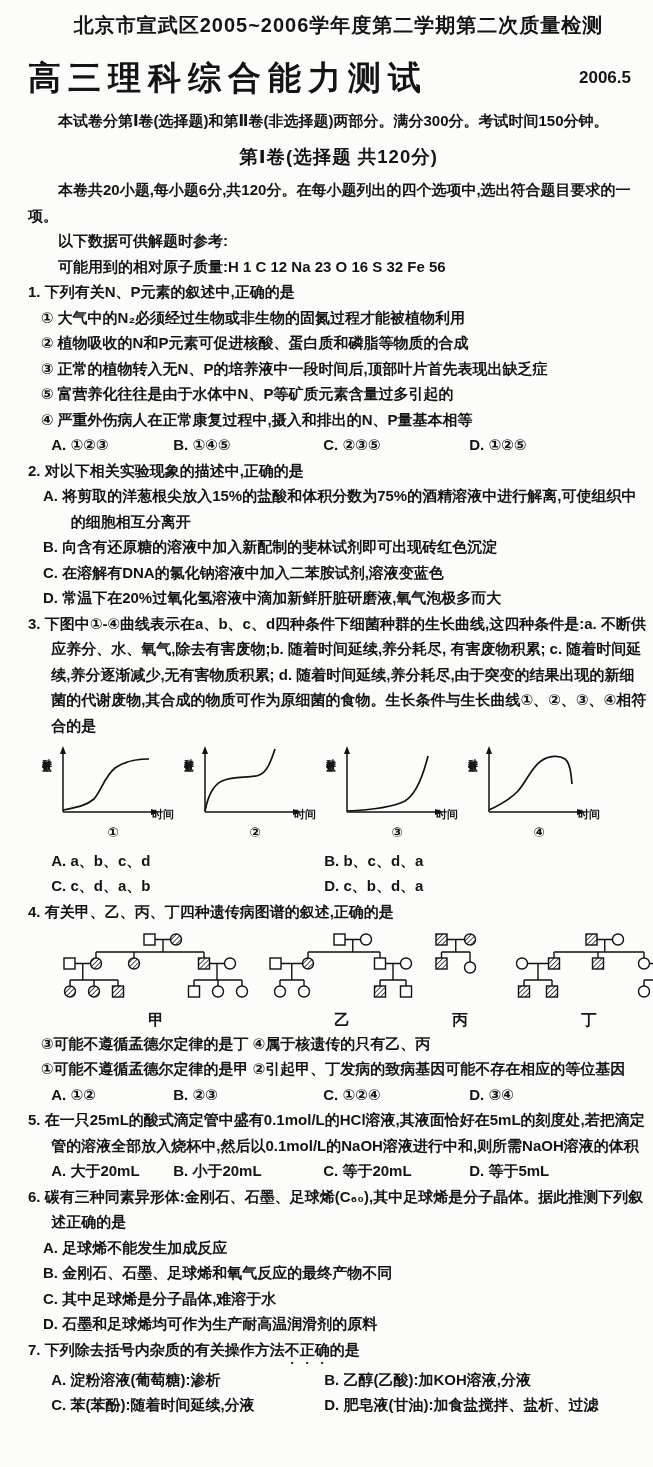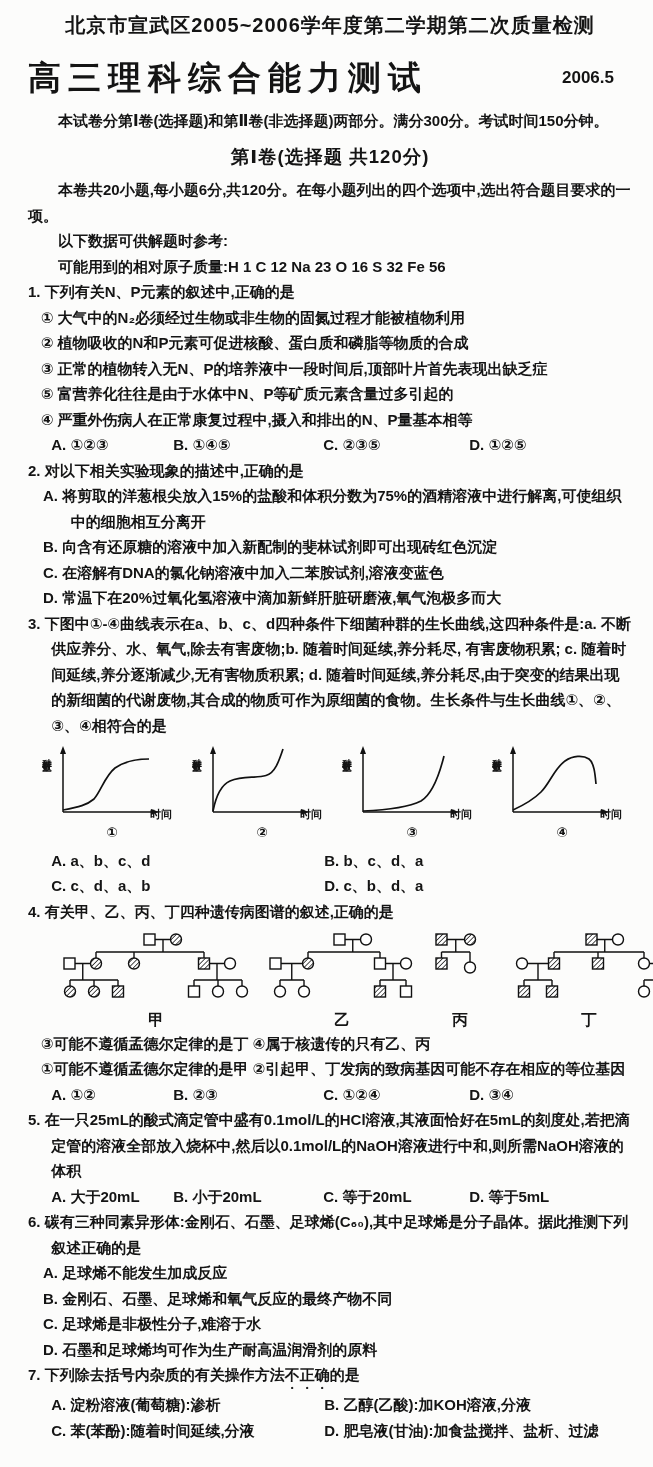--- a/index.html
+++ b/index.html
@@ -2,21 +2,21 @@
 <html><head>
 <meta charset="utf-8">
 <style>
   html,body{margin:0;padding:0;}
   body{
     width:653px;height:1467px;overflow:hidden;
     background:#fcfcfb;color:#141414;
     font-family:"Liberation Sans","DejaVu Sans",sans-serif;
     font-weight:700;font-size:15px;line-height:25.5px;
   }
-  .page{padding:6px 21px 0 28px;}
+  .page{padding:6px 4px 0 28px;}
   .hdr{
     text-align:center;font-size:20px;line-height:30px;letter-spacing:1px;
     font-weight:800;margin-top:4px;
   }
   .title-row{position:relative;text-align:left;margin:14px 0 6px 0;height:48px;}
   .exam-title{
     font-family:"Liberation Serif","DejaVu Serif",serif;
     font-size:33px;font-weight:900;letter-spacing:7px;line-height:48px;
   }
   .exam-date{position:absolute;right:18px;bottom:12px;font-size:17px;font-weight:800;}
@@ -31,21 +31,21 @@
   .optrow4 span:nth-child(2){width:150px;}
   .optrow4 span:nth-child(3){width:146px;}
   .optrow4 span:nth-child(4){flex:1;}
   .optrow2 span:nth-child(1){width:273px;}
   .optrow2 span:nth-child(2){flex:1;}
   .emph{
     text-emphasis:filled dot;-webkit-text-emphasis:filled dot;
     text-emphasis-position:under right;-webkit-text-emphasis-position:under;
   }
   
-  .charts-row{display:flex;margin:6px 0 2px 14px;gap:10px;}
+  .charts-row{display:flex;margin:6px 0 2px 14px;}
   .chart-cell{position:relative;width:142px;}
   .chart-plot{display:flex;}
   .chart-ylabel{
     writing-mode:vertical-rl;text-orientation:upright;
     font-size:9.5px;line-height:11px;font-weight:800;letter-spacing:2px;
     height:62px;margin-top:6px;
   }
   .curve-svg{display:block;}
   .chart-xlabel{position:absolute;right:10px;bottom:18px;font-size:11px;font-weight:800;}
   .chart-num{text-align:center;font-size:13.5px;margin-top:-4px;}
@@ -293,21 +293,21 @@
       <span>B. 小于20mL</span>
       <span>C. 等于20mL</span>
       <span>D. 等于5mL</span>
     </div>
   </section>
 
   <section class="q">
     <p class="hang">6. 碳有三种同素异形体:金刚石、石墨、足球烯(C₆₀),其中足球烯是分子晶体。据此推测下列叙述正确的是</p>
     <p class="subhang">A. 足球烯不能发生加成反应</p>
     <p class="subhang">B. 金刚石、石墨、足球烯和氧气反应的最终产物不同</p>
-    <p class="subhang">C. 足球烯是非极性分子,难溶于水</p>
+    <p class="subhang">C. 其中足球烯是分子晶体,难溶于水</p>
     <p class="subhang">D. 石墨和足球烯均可作为生产耐高温润滑剂的原料</p>
   </section>
 
   <section class="q">
     <p class="hang"><span>7. 下列除去括号内杂质的有关操作方法</span><span class="emph">不正确</span><span>的是</span></p>
     <div class="optrow optrow2">
       <span>A. 淀粉溶液(葡萄糖):渗析</span>
       <span>B. 乙醇(乙酸):加KOH溶液,分液</span>
     </div>
     <div class="optrow optrow2">

